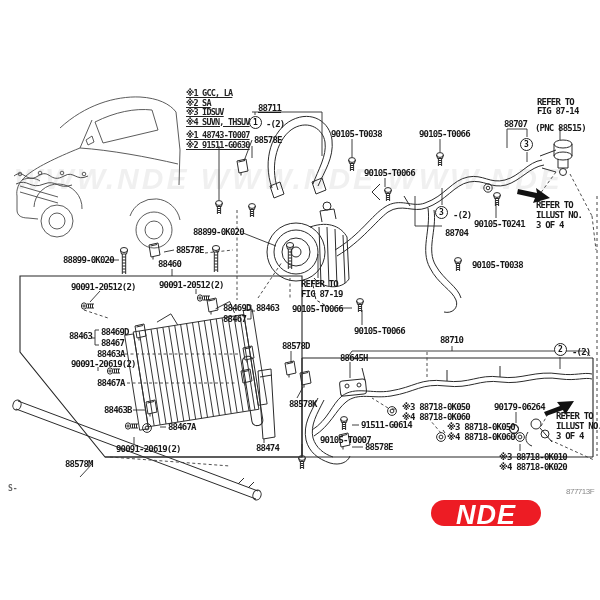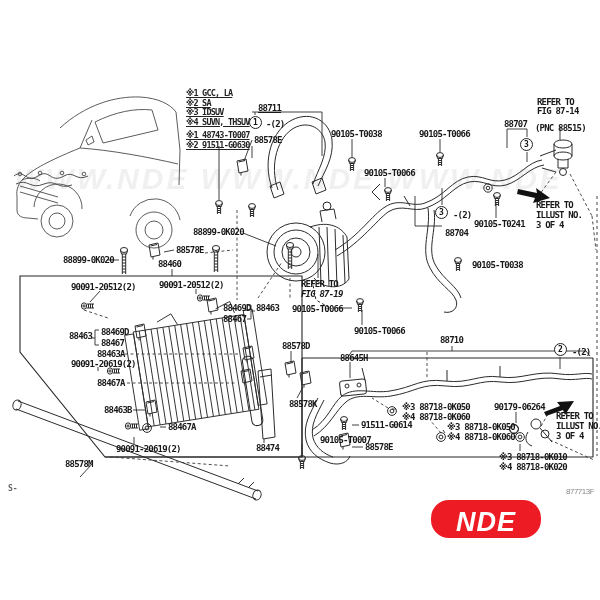--- a/index.html
+++ b/index.html
@@ -10,22 +10,22 @@
        letter-spacing:-0.8px;color:#181818;white-space:pre;z-index:5;}
   .callout{position:absolute;width:13px;height:13px;border:1.4px solid #222;border-radius:50%;
        background:#fff;font-weight:bold;font-size:8px;line-height:11px;text-align:center;
        color:#111;box-sizing:border-box;z-index:6;}
   #legend{position:absolute;left:186px;top:89px;z-index:5;}
   .note,.lpart{font-weight:bold;font-size:8.5px;line-height:9.5px;letter-spacing:-0.8px;color:#222;white-space:pre;text-decoration:underline;}
   #legend .gap{height:4px;}
   #watermark{position:absolute;left:14px;top:162px;z-index:1;
        font-family:"Liberation Sans",sans-serif;font-weight:bold;font-style:italic;
        font-size:30px;color:rgba(110,110,110,0.10);letter-spacing:3px;white-space:nowrap;}
-  #logo{position:absolute;left:431px;top:500px;width:110px;height:38px;background:#ed1c24;
-       display:flex;align-items:flex-end;justify-content:center;z-index:7;border-radius:18px;}
+  #logo{position:absolute;left:431px;top:500px;width:110px;height:26px;background:#ed1c24;
+       display:flex;align-items:flex-start;justify-content:center;z-index:7;border-radius:18px;}
   #logo span{color:#fff;font-family:"Liberation Sans",sans-serif;font-weight:bold;
        font-style:italic;font-size:27px;letter-spacing:1px;}
   #dwgcode{position:absolute;left:566px;top:487px;font-size:8px;letter-spacing:-0.5px;color:#8a8a8a;z-index:5;
        font-family:Liberation Sans, sans-serif;}
   #cornermark{position:absolute;left:8px;top:484px;font-size:8px;font-weight:bold;color:#666;z-index:5;}
 </style>
 </head>
 <body>
 
 <svg id="art" width="600" height="600" viewBox="0 0 600 600">
@@ -267,21 +267,21 @@
     <div class="lbl" style="left: 536px; top: 211px;">ILLUST NO.</div>
     <div class="lbl" style="left: 536px; top: 221px;">3 OF 4</div>
     <div class="lbl" style="left: 193px; top: 228px;">88899-0K020</div>
     <div class="lbl" style="left: 176px; top: 246px;">88578E</div>
     <div class="lbl" style="left: 158px; top: 260px;">88460</div>
     <div class="lbl" style="left: 472px; top: 261px;">90105-T0038</div>
     <div class="lbl" style="left: 63px; top: 256px;">88899-0K020</div>
     <div class="lbl" style="left: 71px; top: 283px;">90091-20512(2)</div>
     <div class="lbl" style="left: 159px; top: 281px;">90091-20512(2)</div>
     <div class="lbl" style="left: 301px; top: 280px;">REFER TO</div>
-    <div class="lbl" style="left: 301px; top: 290px; font-style: italic;">FIG 87-19</div>
+    <div class="lbl" style="left: 301px; top: 290px;">FIG 87-19</div>
     <div class="lbl" style="left: 292px; top: 305px;">90105-T0066</div>
     <div class="lbl" style="left: 223px; top: 304px;">88469D</div>
     <div class="lbl" style="left: 256px; top: 304px;">88463</div>
     <div class="lbl" style="left: 223px; top: 315px;">88467</div>
     <div class="lbl" style="left: 69px; top: 332px;">88463</div>
     <div class="lbl" style="left: 101px; top: 328px;">88469D</div>
     <div class="lbl" style="left: 101px; top: 339px;">88467</div>
     <div class="lbl" style="left: 97px; top: 350px;">88463A</div>
     <div class="lbl" style="left: 71px; top: 360px;">90091-20619(2)</div>
     <div class="lbl" style="left: 97px; top: 379px;">88467A</div>

